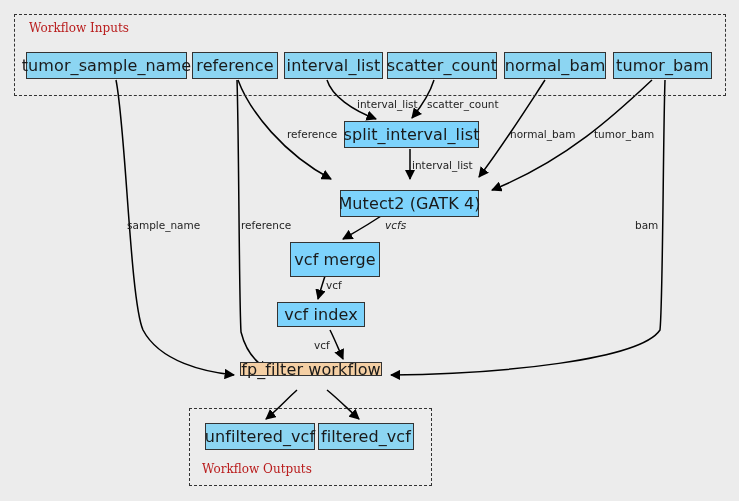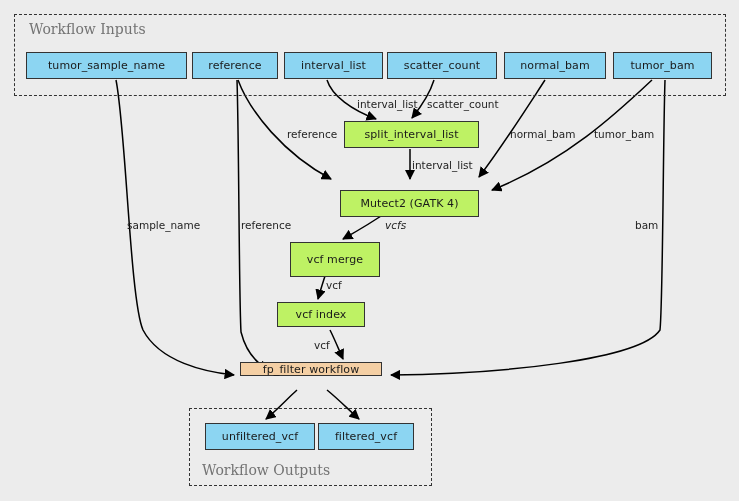--- a/index.html
+++ b/index.html
@@ -24,45 +24,45 @@
     pointer-events: none;
   }
   .node {
     position: absolute;
     box-sizing: border-box;
     border: 1.4px solid #333333;
     display: flex;
     align-items: center;
     justify-content: center;
     white-space: nowrap;
-    font-size: 11px;
+    font-size: 16px;
     color: #1a1a1a;
     letter-spacing: 0.1px;
     font-family: "DejaVu Sans", sans-serif;
   }
   .node.io {
     background: #8cd5f2;
   }
   .node.step {
-    background: #bef264;
+    background: #7dd3fc;
   }
   .node.subwf {
     background: #f4cfa4;
   }
   .cluster {
     position: absolute;
     box-sizing: border-box;
     border: 1.8px dashed #333333;
     background: transparent;
   }
   .cluster-label {
     position: absolute;
     font-family: "DejaVu Serif", serif;
-    font-size: 14px;
-    color: #737373;
+    font-size: 12px;
+    color: #b91c1c;
     white-space: nowrap;
   }
   .edge-label {
     position: absolute;
     font-family: "DejaVu Sans", sans-serif;
     font-size: 10.5px;
     color: #1f1f1f;
     white-space: nowrap;
     background: transparent;
   }

